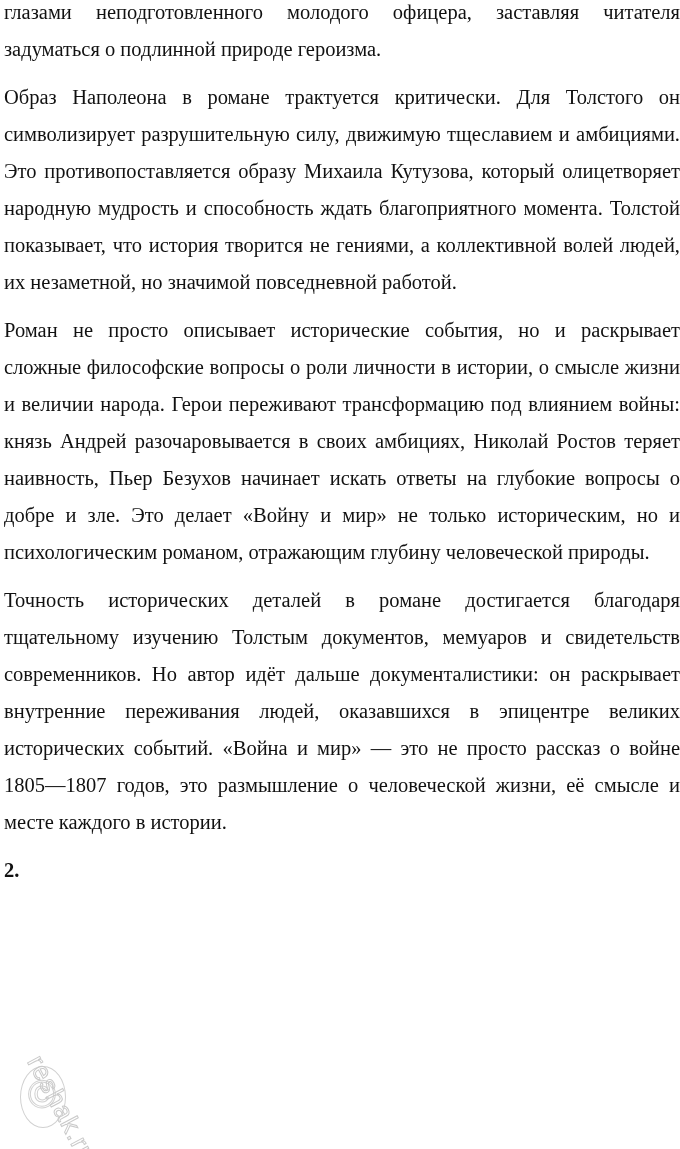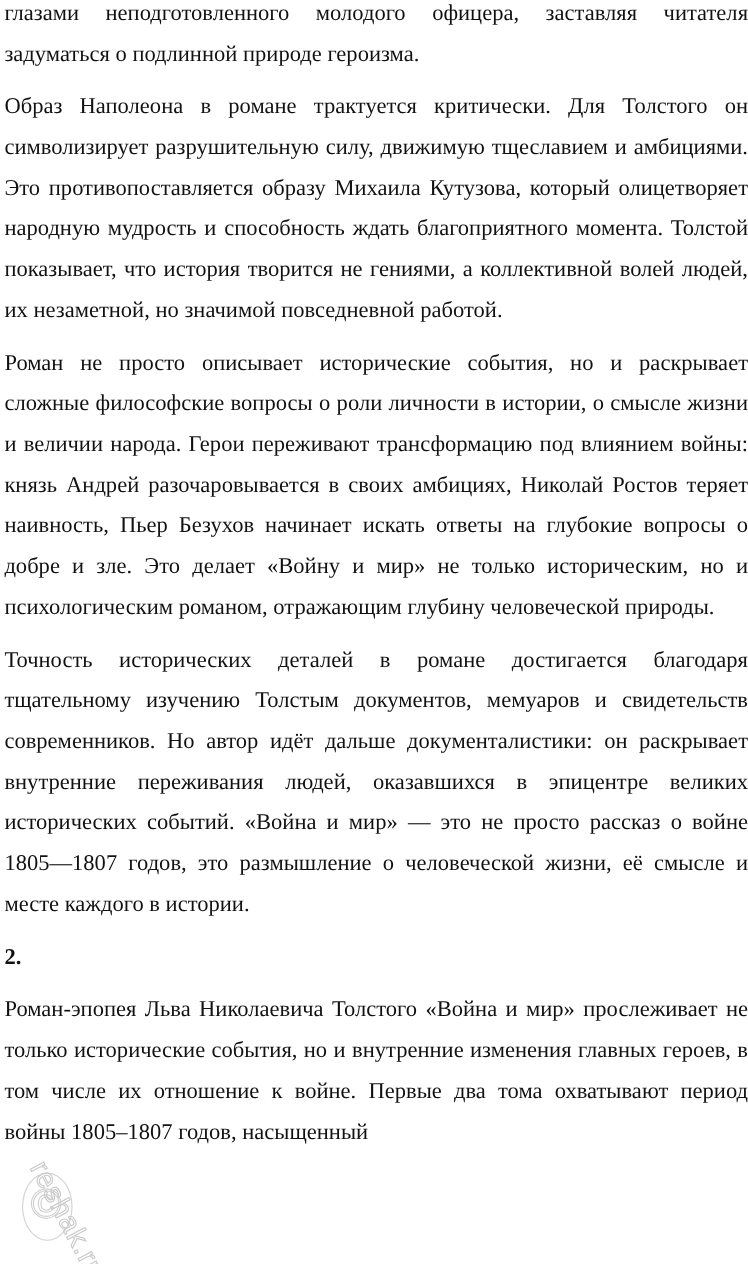--- a/index.html
+++ b/index.html
@@ -32,20 +32,19 @@
 </style>
 </head>
 <body>
 
 <div class="page">
   <p class="para">глазами неподготовленного молодого офицера, заставляя читателя задуматься о подлинной природе героизма.</p>
   <p class="para">Образ Наполеона в романе трактуется критически. Для Толстого он символизирует разрушительную силу, движимую тщеславием и амбициями. Это противопоставляется образу Михаила Кутузова, который олицетворяет народную мудрость и способность ждать благоприятного момента. Толстой показывает, что история творится не гениями, а коллективной волей людей, их незаметной, но значимой повседневной работой.</p>
   <p class="para">Роман не просто описывает исторические события, но и раскрывает сложные философские вопросы о роли личности в истории, о смысле жизни и величии народа. Герои переживают трансформацию под влиянием войны: князь Андрей разочаровывается в своих амбициях, Николай Ростов теряет наивность, Пьер Безухов начинает искать ответы на глубокие вопросы о добре и зле. Это делает «Войну и мир» не только историческим, но и психологическим романом, отражающим глубину человеческой природы.</p>
   <p class="para">Точность исторических деталей в романе достигается благодаря тщательному изучению Толстым документов, мемуаров и свидетельств современников. Но автор идёт дальше документалистики: он раскрывает внутренние переживания людей, оказавшихся в эпицентре великих исторических событий. «Война и мир» — это не просто рассказ о войне 1805—1807 годов, это размышление о человеческой жизни, её смысле и месте каждого в истории.</p>
   <p class="heading">2.</p>
-  <p class="para">Роман-эпопея Льва Николаевича Толстого «Война и мир» прослеживает не только исторические события, но и внутренние изменения главных героев, в том числе их отношение к войне. Первые два тома охватывают период войны 1805–1807 годов, насыщенный</p>
 </div>
 
 <div class="watermark">
   <div class="wm-circle"></div>
   <div class="wm-c">©</div>
   <div class="wm-text">reshak.ru</div>
 </div>
 
 </body></html>

